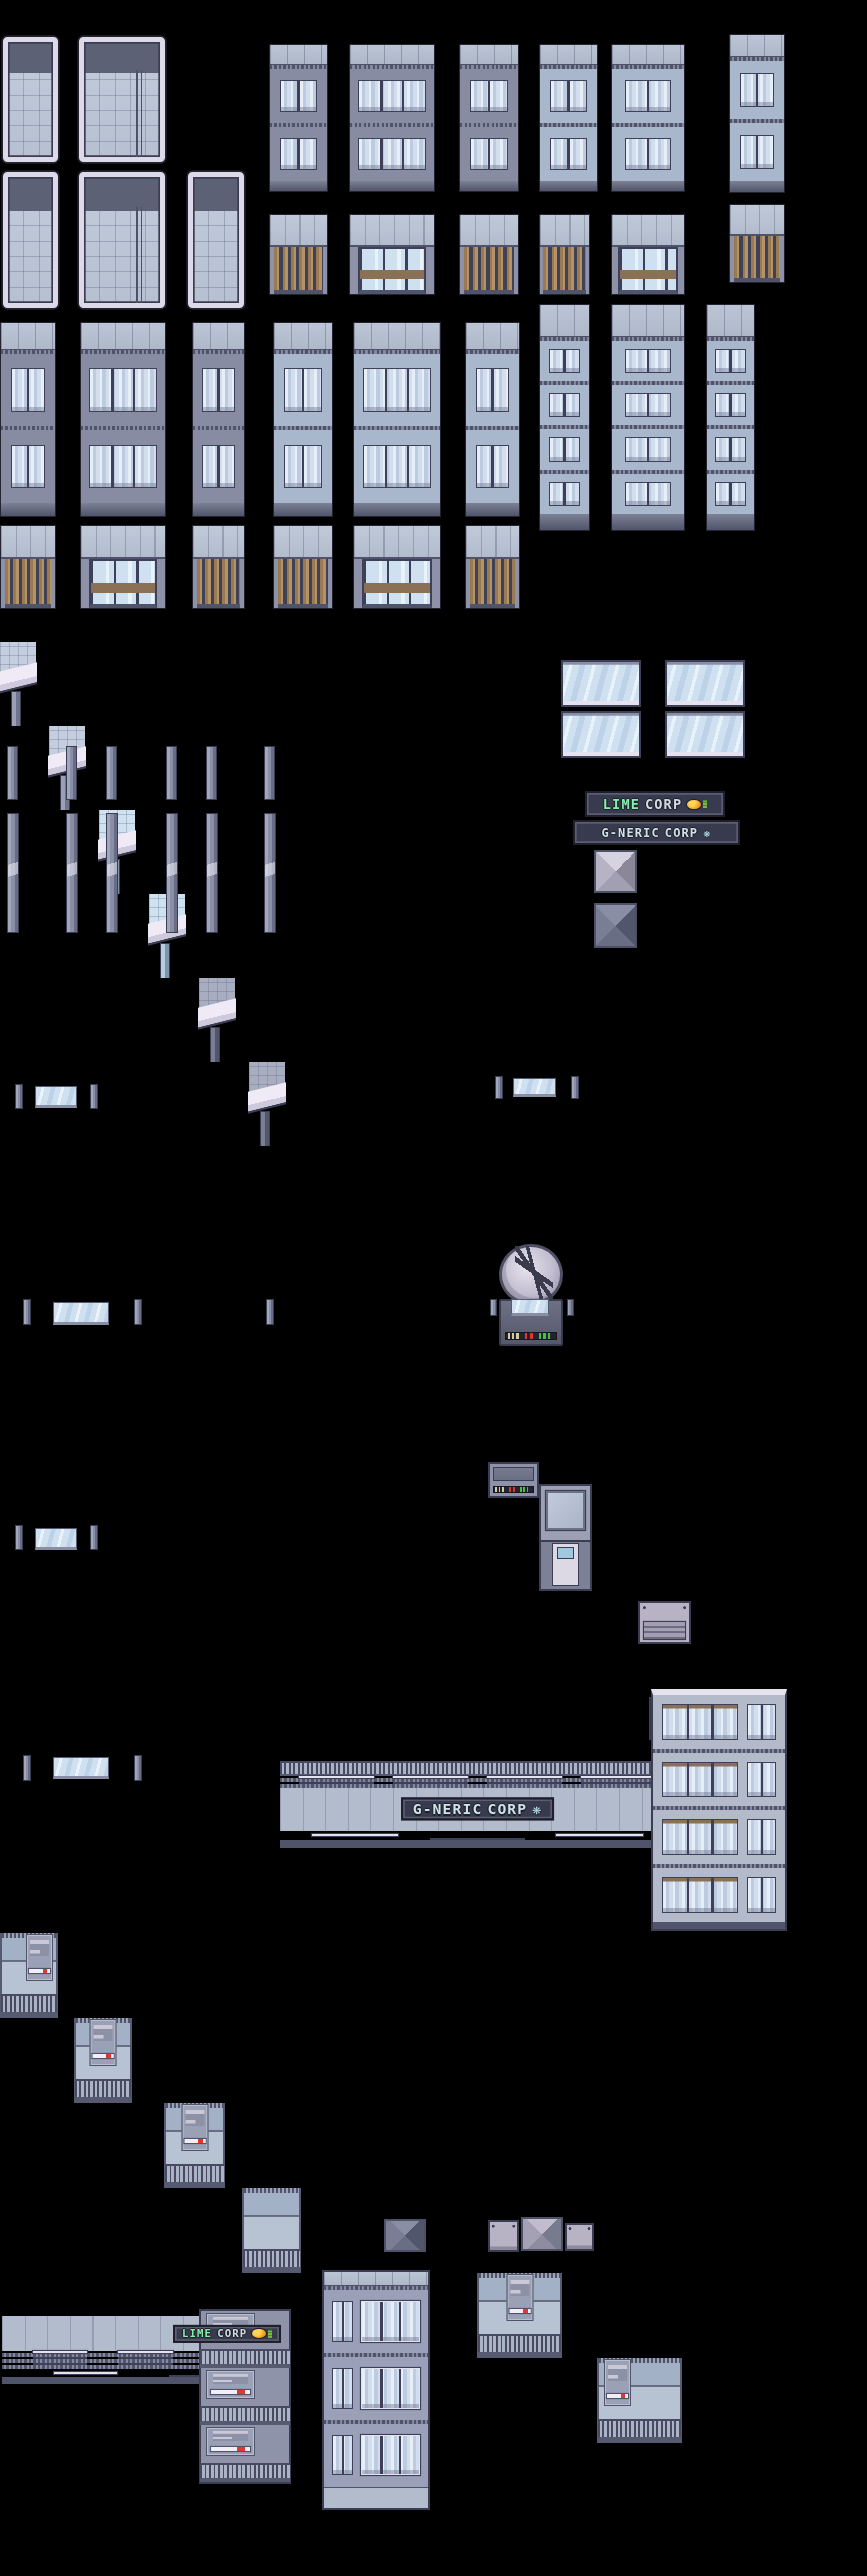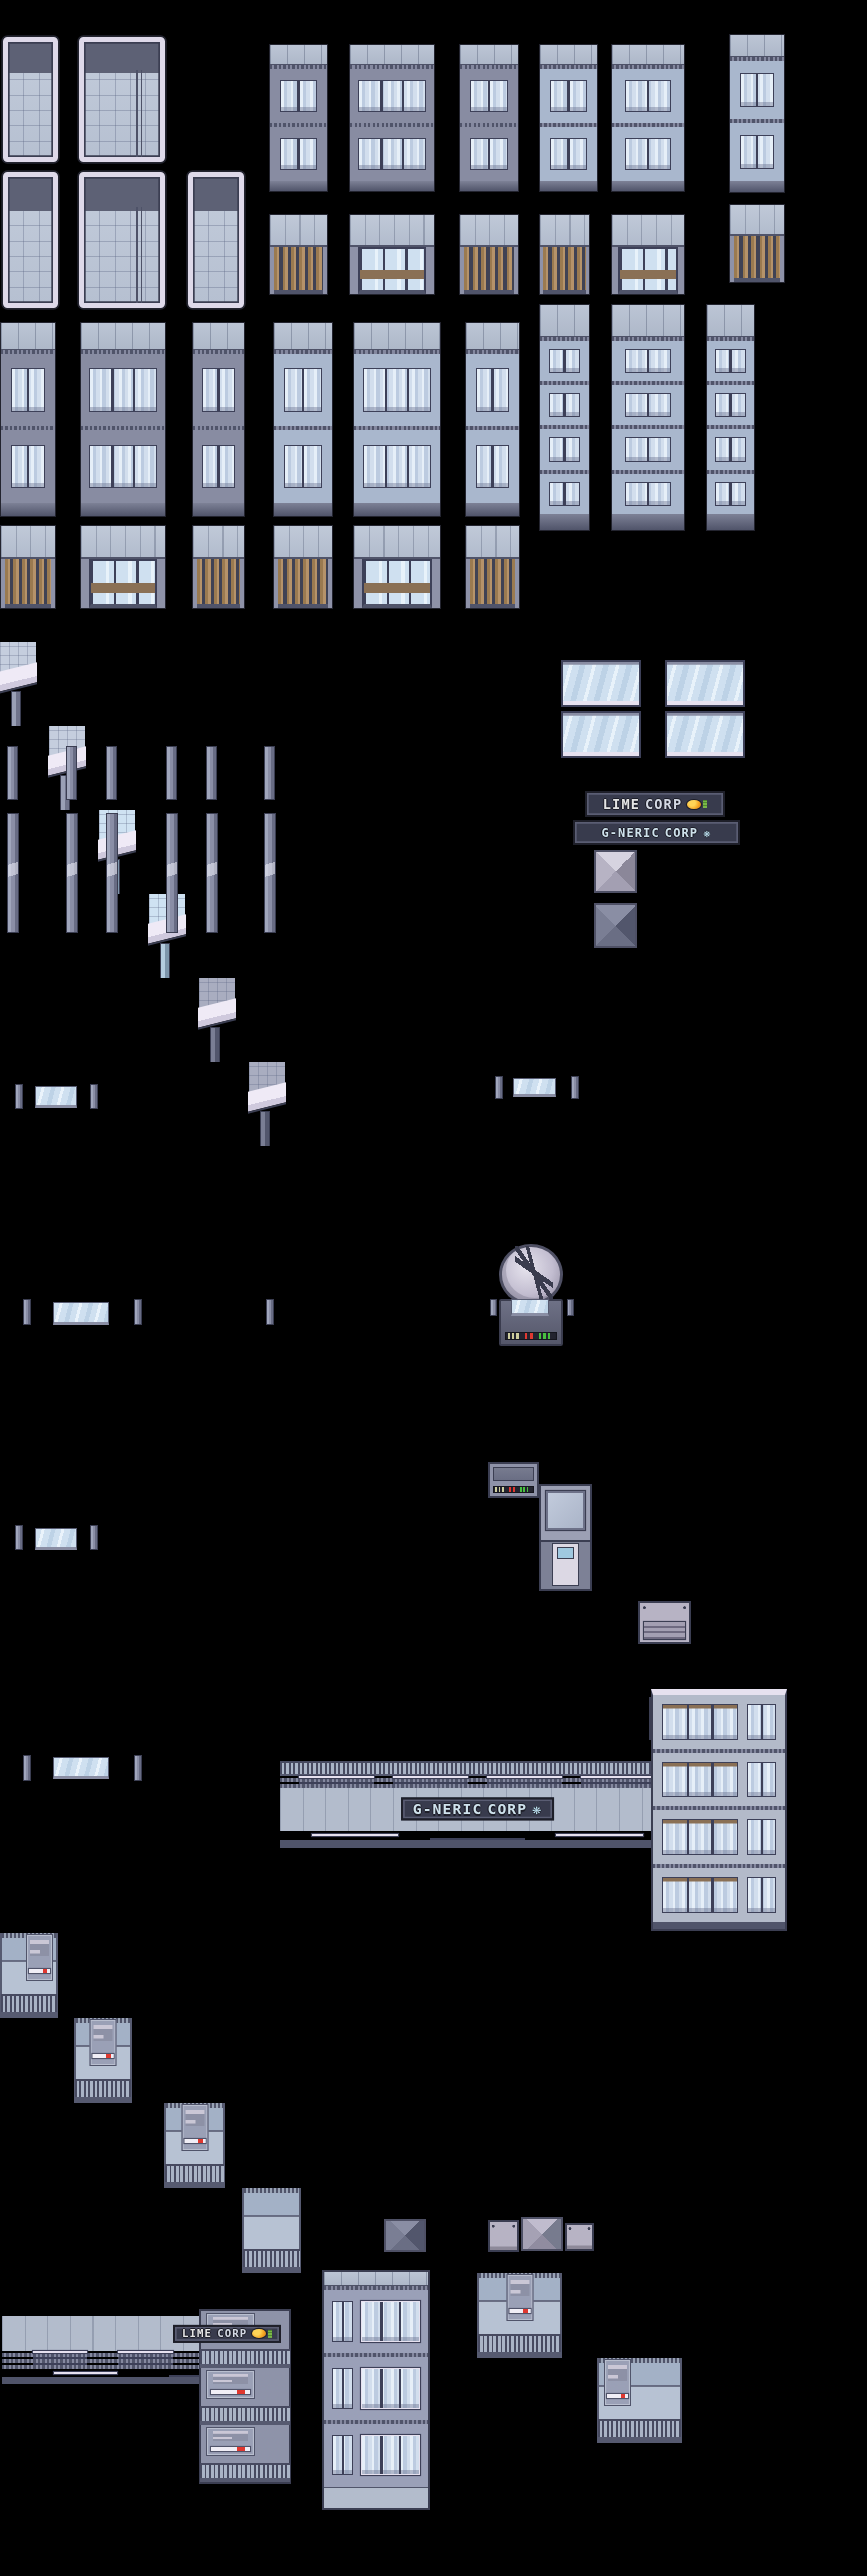--- a/index.html
+++ b/index.html
@@ -113,21 +113,21 @@
     background:
       linear-gradient(55deg,transparent 0 46%,#3a3c4e 46% 53%,transparent 53%),
       linear-gradient(75deg,transparent 0 47%,#3a3c4e 47% 54%,transparent 54%),
       linear-gradient(35deg,transparent 0 47%,#3a3c4e 47% 54%,transparent 54%);}
 
   
   .t-sign{display:flex;align-items:center;justify-content:center;gap:5.1px;background:#383b4d;
     border:2.3px solid #1e1f29;box-shadow:inset 0 0 0 1.7px #5a5d73;white-space:nowrap;
     font-weight:bold;letter-spacing:1.1px;z-index:4;}
   .t-sign span.sw{text-shadow:1.1px 0 #1e1f29,-1.1px 0 #1e1f29,0 1.1px #1e1f29,0 -1.1px #1e1f29;}
-  .v-lime .sw1{color:#e5e5e5;} .v-lime .sw2{color:#d4d9e4;}
+  .v-lime .sw1{color:#86efac;} .v-lime .sw2{color:#d4d9e4;}
   .v-gneric .sw1,.v-gneric .sw2{color:#cfe2ec;}
   .lemon{display:inline-block;width:13.6px;height:9px;border-radius:50%;
     background:radial-gradient(circle at 35% 30%,#ffd457 0 30%,#f5a623 62%,#d07818);
     box-shadow:0 0 0 1.1px #1e1f29;}
   .sprout{display:inline-block;width:4px;height:8px;margin-left:-2.8px;
     background:repeating-linear-gradient(0deg,#7ab648 0 1.7px,#4f8a2e 1.7px 2.8px);}
   .gflower{color:#bfe4f4;font-weight:bold;text-shadow:0.6px 0 #1e1f29,-0.6px 0 #1e1f29,0 0.6px #1e1f29,0 -0.6px #1e1f29;}
 
   
   .t-con{background:#8e92a8;border:2.3px solid #3b3e52;position:relative;}

